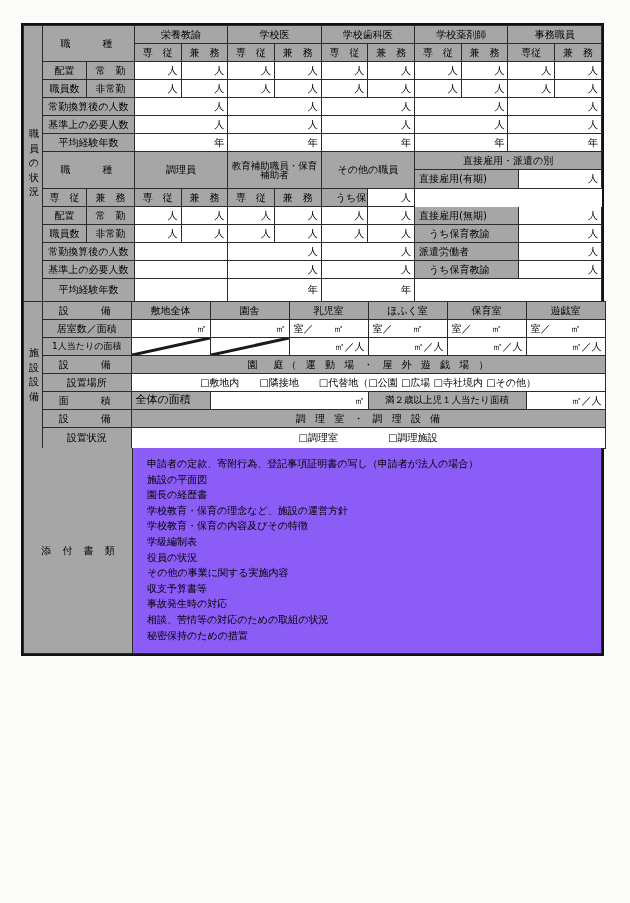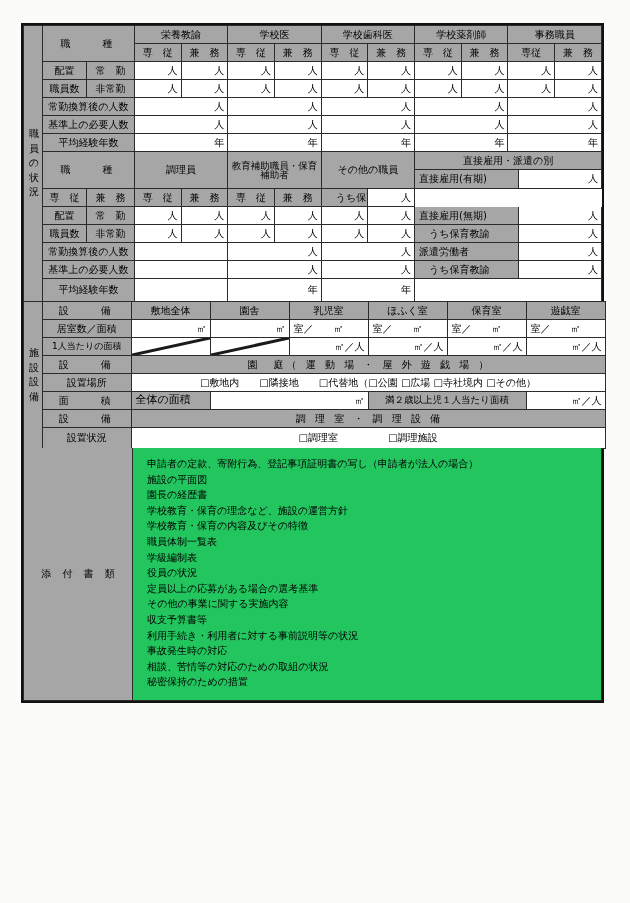--- a/index.html
+++ b/index.html
@@ -42,21 +42,21 @@
   .diag svg{position:absolute;left:0;top:0;width:100%;height:100%;display:block;}
   .attach-wrap{display:flex;}
   .attach-lab{
     background:#a6a6a6;border:1px solid #2b2b2b;border-top:none;
     width:110px;box-sizing:border-box;
     display:flex;align-items:center;justify-content:center;
     font-size:10px;letter-spacing:4px;padding-left:4px;
   }
   .attach-body{
     flex:1;border:1px solid #2b2b2b;border-top:none;border-left:none;
-    box-sizing:border-box;background:#22c55e;
+    box-sizing:border-box;background:#8b5cf6;
     padding:8px 12px 10px 14px;
   }
   .attach-body div{font-size:10px;line-height:15.6px;white-space:nowrap;}
   .outerrow{display:flex;}
   .outer-vlab{
     background:#a6a6a6;border:1px solid #2b2b2b;
     width:20px;box-sizing:border-box;
     display:flex;align-items:center;justify-content:center;
     font-size:10px;line-height:1.45;
     writing-mode:horizontal-tb;
@@ -336,26 +336,23 @@
   </div>
 
   <div class="attach-wrap" style="margin-top:-1px">
     <div class="attach-lab">添 付 書 類</div>
     <div class="attach-body">
       <div>申請者の定款、寄附行為、登記事項証明書の写し（申請者が法人の場合）</div>
       <div>施設の平面図</div>
       <div>園長の経歴書</div>
       <div>学校教育・保育の理念など、施設の運営方針</div>
       <div>学校教育・保育の内容及びその特徴</div>
-      <div>職員体制一覧表</div>
       <div>学級編制表</div>
       <div>役員の状況</div>
-      <div>定員以上の応募がある場合の選考基準</div>
       <div>その他の事業に関する実施内容</div>
       <div>収支予算書等</div>
-      <div>利用手続き・利用者に対する事前説明等の状況</div>
       <div>事故発生時の対応</div>
       <div>相談、苦情等の対応のための取組の状況</div>
       <div>秘密保持のための措置</div>
     </div>
   </div>
 
 </div>
 
 </body></html>

